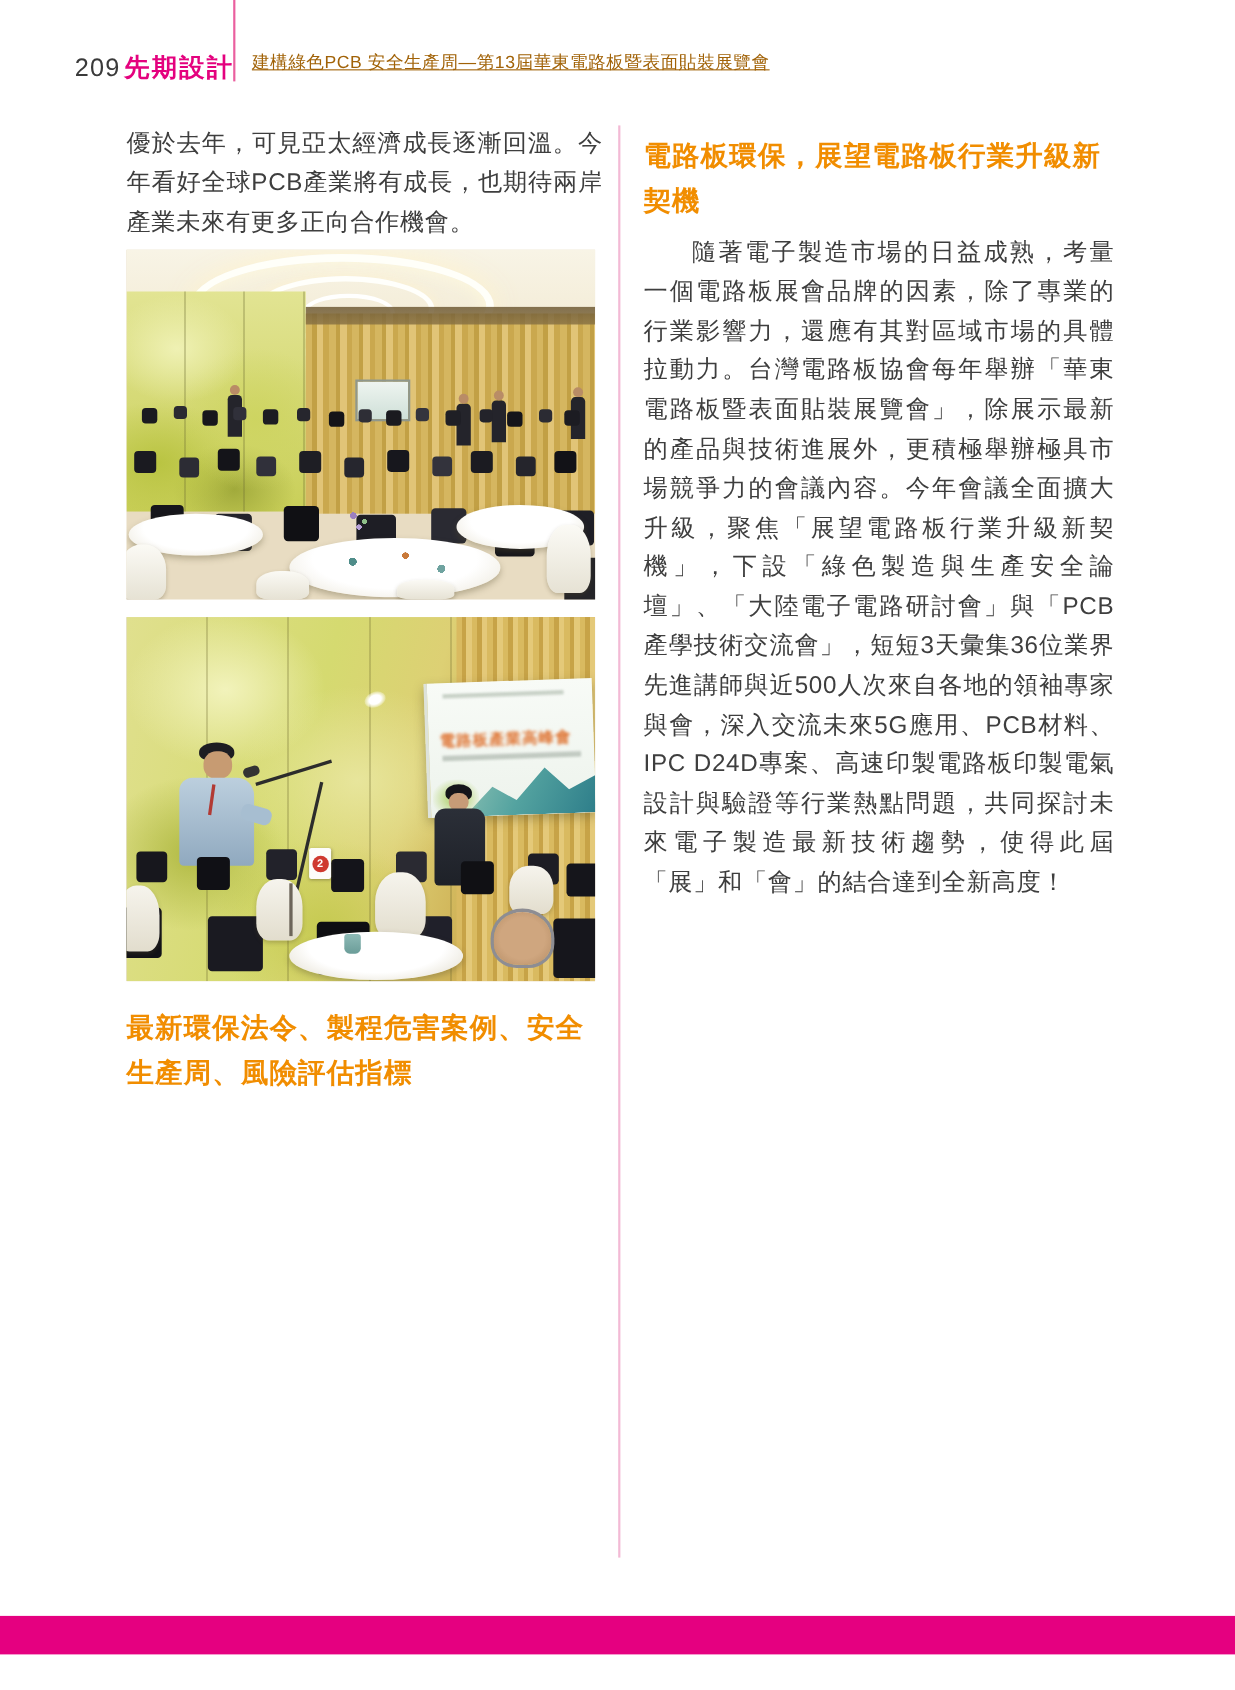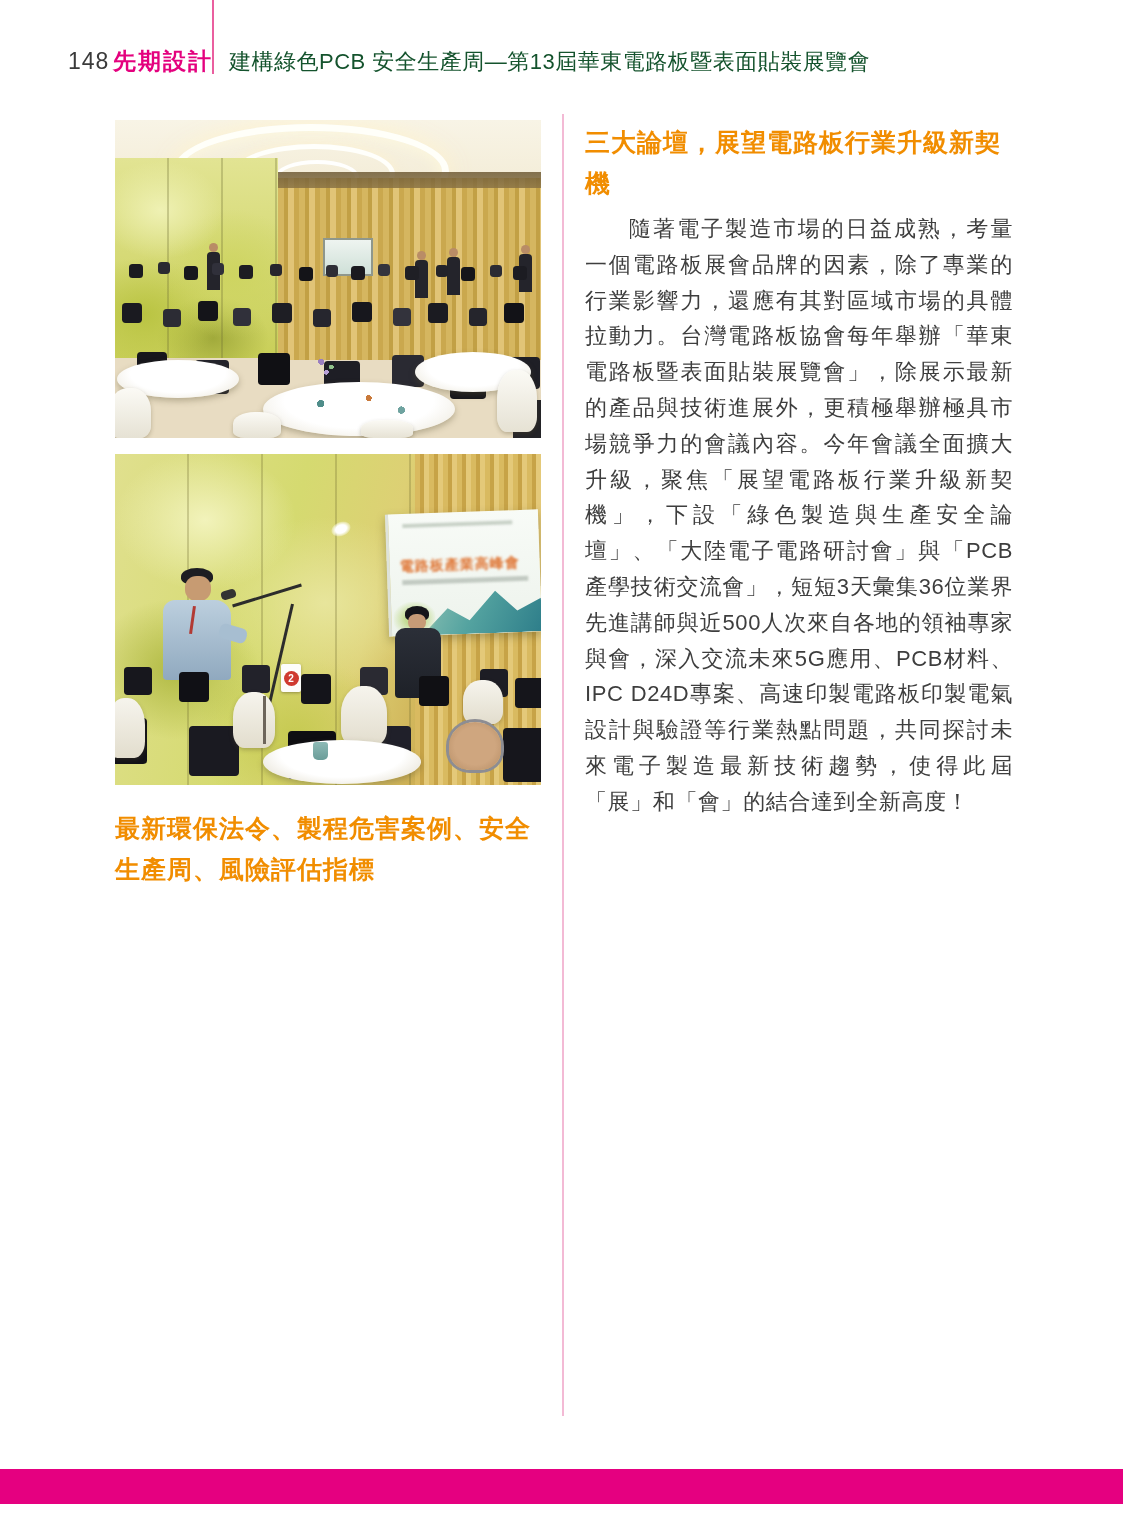--- a/index.html
+++ b/index.html
@@ -5,21 +5,21 @@
   html,body{margin:0;padding:0;}
   body{
     width:1123px;height:1536px;position:relative;background:#ffffff;
     font-family:"Liberation Sans","DejaVu Sans",sans-serif;
     color:#3e3e3e;overflow:hidden;
   }
   
   .hdr-pagenum{position:absolute;left:68px;top:48px;font-size:23px;color:#3a3a3a;letter-spacing:1px;}
   .hdr-section{position:absolute;left:113px;top:46px;font-size:23px;font-weight:bold;color:#e4017e;letter-spacing:2px;}
   .hdr-vline{position:absolute;left:212px;top:0;width:2px;height:74px;background:#ea5f9f;}
-  .hdr-title{position:absolute;left:229px;top:47px;font-size:22px;color:#14532d;letter-spacing:0.5px;white-space:nowrap;}
+  .hdr-title{position:absolute;left:229px;top:47px;font-size:16px;color:#a16207;letter-spacing:0.5px;white-space:nowrap;text-decoration:underline;}
   
   .col{position:absolute;top:112px;text-align:justify;text-justify:inter-ideograph;}
   .col-left{left:115px;width:433px;}
   .col-right{left:585px;width:428px;}
   .col p{margin:0;font-size:22px;line-height:35.8px;letter-spacing:0.6px;color:#3e3e3e;}
   .col p.indent{text-indent:2em;}
   .col h3{margin:0;font-size:25px;line-height:41px;font-weight:bold;color:#f18d00;letter-spacing:1px;text-align:left;}
   .col-left h3{margin-top:23px;}
   .col-left p.body2{margin-top:8px;}
   .col-right h3{margin-top:10px;}
@@ -126,28 +126,29 @@
   .p2-chair.c4{left:-8px;top:244px;width:38px;height:60px;}
   .p2-table{left:148px;top:286px;width:158px;height:44px;background:radial-gradient(ellipse at 50% 30%,#ffffff 55%,#ded8c6);border-radius:50%;box-shadow:0 3px 6px rgba(90,80,50,.35);}
   .p2-cup{left:198px;top:288px;width:15px;height:18px;background:linear-gradient(#8ebab6,#6b9d99);border-radius:3px 3px 5px 5px;}
   .p2-sign{left:166px;top:210px;width:20px;height:28px;background:#fdfdfb;border-radius:2px;box-shadow:0 1px 3px rgba(60,50,30,.4);display:flex;align-items:center;justify-content:center;position:absolute;}
   .p2-sign .sign-num{position:static;display:flex;align-items:center;justify-content:center;width:15px;height:15px;border-radius:50%;background:#cf3a30;color:#ffffff;font-size:10px;font-weight:bold;}
   .p2-stand{left:148px;top:242px;width:3px;height:48px;background:#6d655a;}
 </style>
 </head>
 <body>
 
-<div class="hdr-pagenum">148</div>
+<div class="hdr-pagenum">209</div>
 <div class="hdr-section">先期設計</div>
 <div class="hdr-vline"></div>
 <div class="hdr-title">建構綠色PCB 安全生產周—第13屆華東電路板暨表面貼裝展覽會</div>
 
 <div class="divider"></div>
 
 <div class="col col-left">
+  <p>優於去年，可見亞太經濟成長逐漸回溫。今年看好全球PCB產業將有成長，也期待兩岸產業未來有更多正向合作機會。</p>
 
   <div class="photo photo1">
     <div class="p1-ceiling"></div>
     <div class="p1-cove"></div>
     <div class="p1-ring1"></div>
     <div class="p1-ring2"></div>
     <div class="p1-ring3"></div>
     <div class="p1-wall-left"></div>
     <div class="p1-wall-left-seams"></div>
     <div class="p1-wall-right"></div>
@@ -203,17 +204,17 @@
     <div class="p2-sign">
       <span class="sign-num">2</span>
     </div>
     <div class="p2-bald"></div>
   </div>
 
   <h3>最新環保法令、製程危害案例、安全生產周、風險評估指標</h3>
 </div>
 
 <div class="col col-right">
-  <h3>三大論壇，展望電路板行業升級新契機</h3>
+  <h3>電路板環保，展望電路板行業升級新契機</h3>
   <p class="indent body2">隨著電子製造市場的日益成熟，考量一個電路板展會品牌的因素，除了專業的行業影響力，還應有其對區域市場的具體拉動力。台灣電路板協會每年舉辦「華東電路板暨表面貼裝展覽會」，除展示最新的產品與技術進展外，更積極舉辦極具市場競爭力的會議內容。今年會議全面擴大升級，聚焦「展望電路板行業升級新契機」，下設「綠色製造與生產安全論壇」、「大陸電子電路研討會」與「PCB產學技術交流會」，短短3天彙集36位業界先進講師與近500人次來自各地的領袖專家與會，深入交流未來5G應用、PCB材料、IPC D24D專案、高速印製電路板印製電氣設計與驗證等行業熱點問題，共同探討未來電子製造最新技術趨勢，使得此屆「展」和「會」的結合達到全新高度！</p>
 </div>
 
 <div class="footer-bar"></div>
 
 </body></html>

